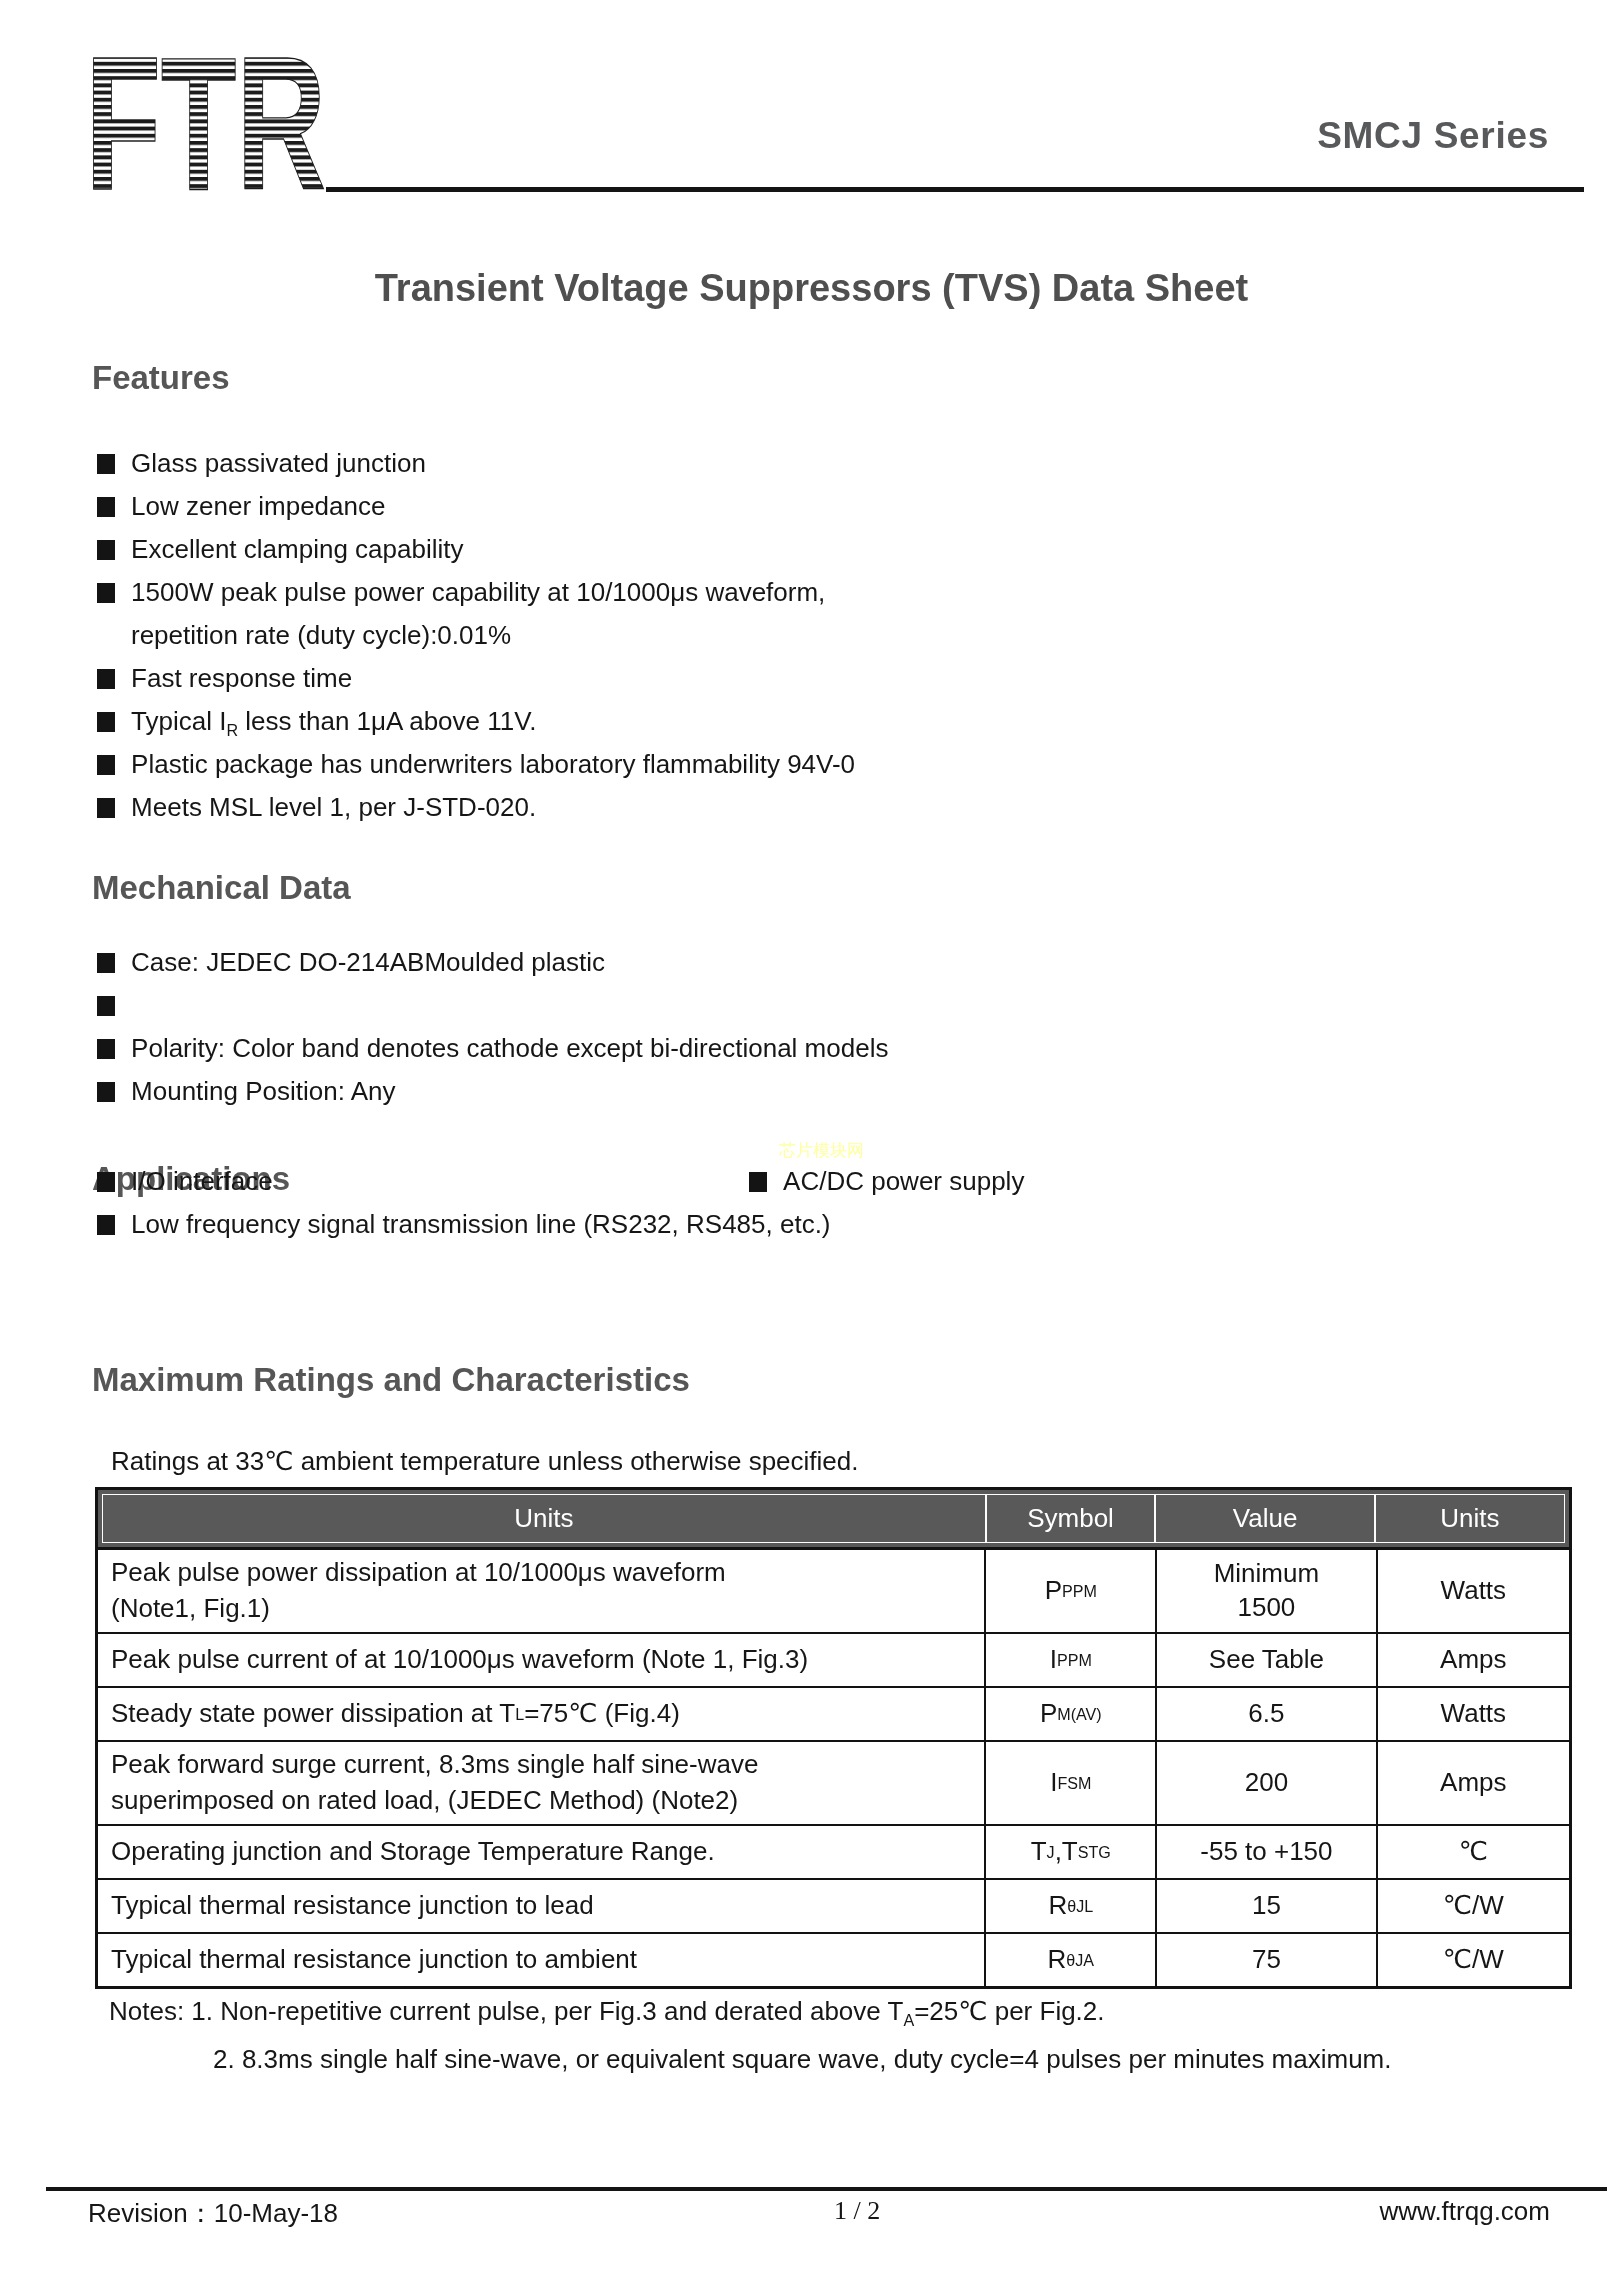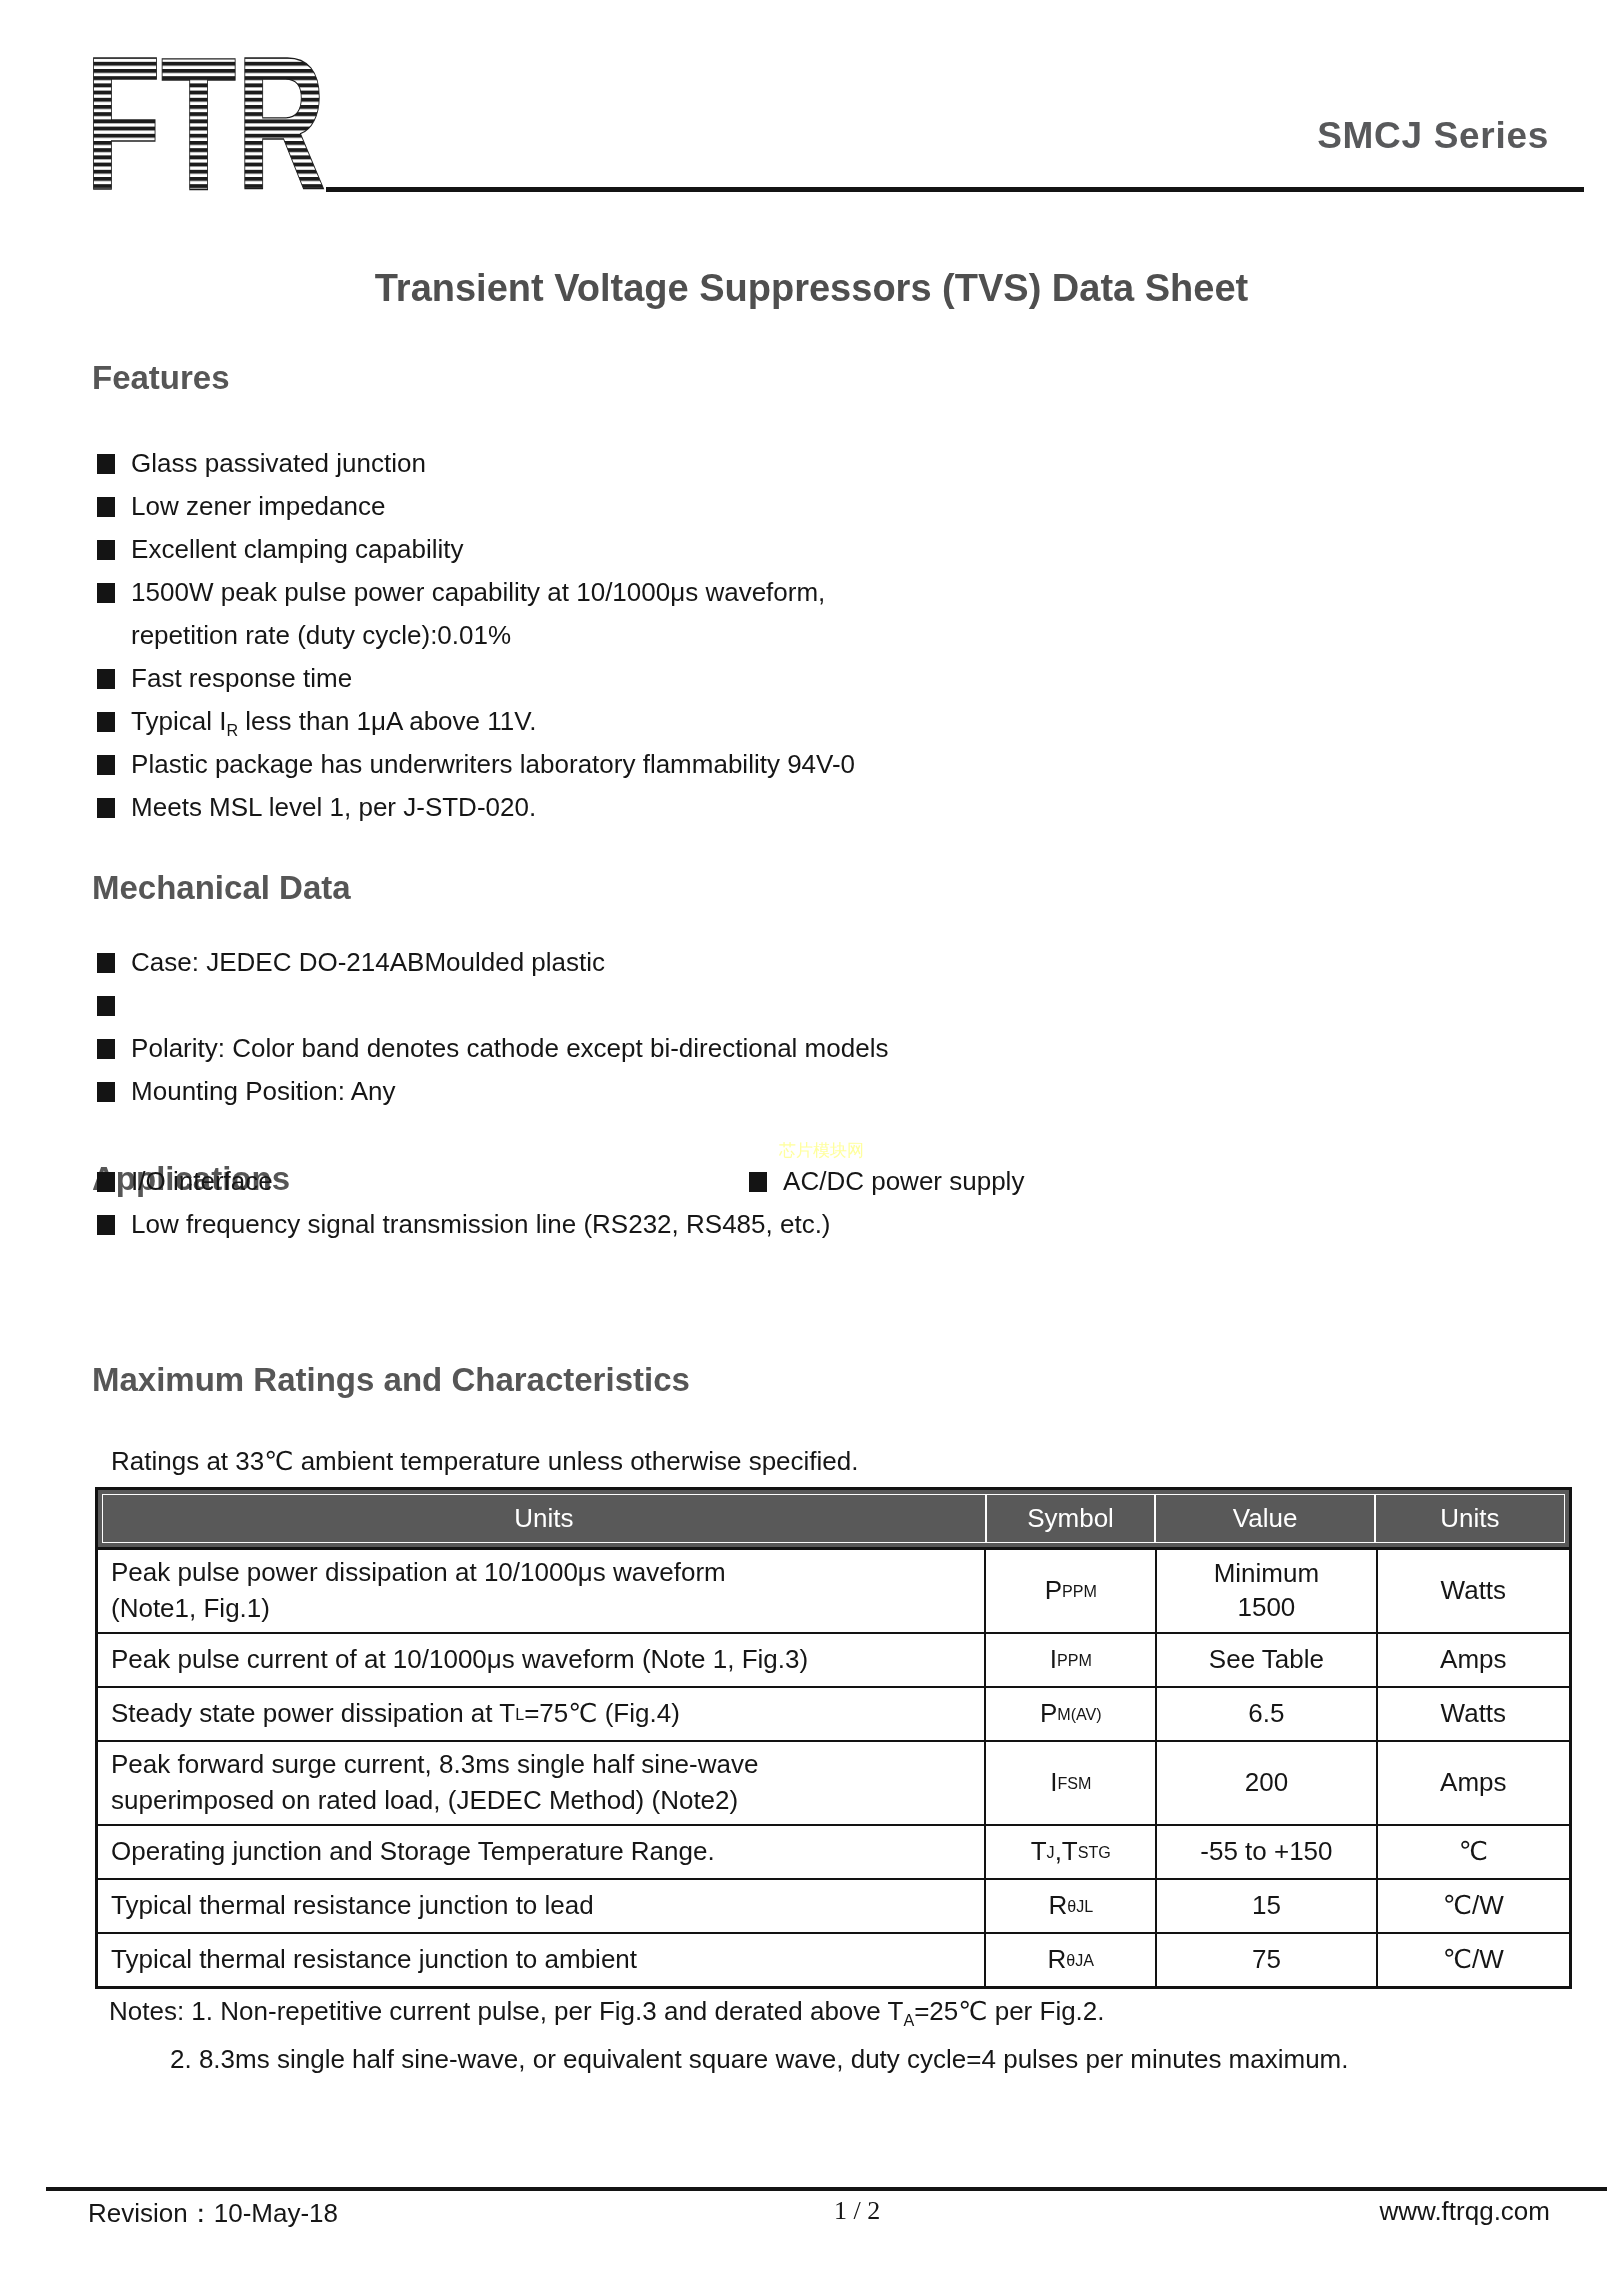--- a/index.html
+++ b/index.html
@@ -59,21 +59,21 @@
   }
   .trow:last-child { border-bottom:none; }
   .tc {
     border-right:2px solid #121212; display:flex; align-items:center; justify-content:center;
     text-align:center; font-size:26px; padding:5.2px 3.9px; line-height:1.3; box-sizing:border-box;
   }
   .tc:last-child { border-right:none; }
   .tc.rating { justify-content:flex-start; text-align:left; padding-left:13px; line-height:1.38; }
   
   .notes { position:absolute; left:109px; top:1996px; font-size:26px; }
-  .note-line2 { margin-left:61px; margin-top:17px; }
+  .note-line2 { margin-left:104px; margin-top:17px; }
   
   .footer-rule { position:absolute; left:46px; top:2187px; width:1561px; height:3.9px; background:#141414; }
   .footer-row { position:absolute; left:88px; right:73px; top:2196px; display:flex; justify-content:space-between; font-size:26px; }
   .page-num { position:absolute; left:834px; top:2196px; font-family:"Liberation Serif","DejaVu Serif",serif; font-size:26px; }
 </style>
 </head>
 <body>
 
 <div class="page">
 

